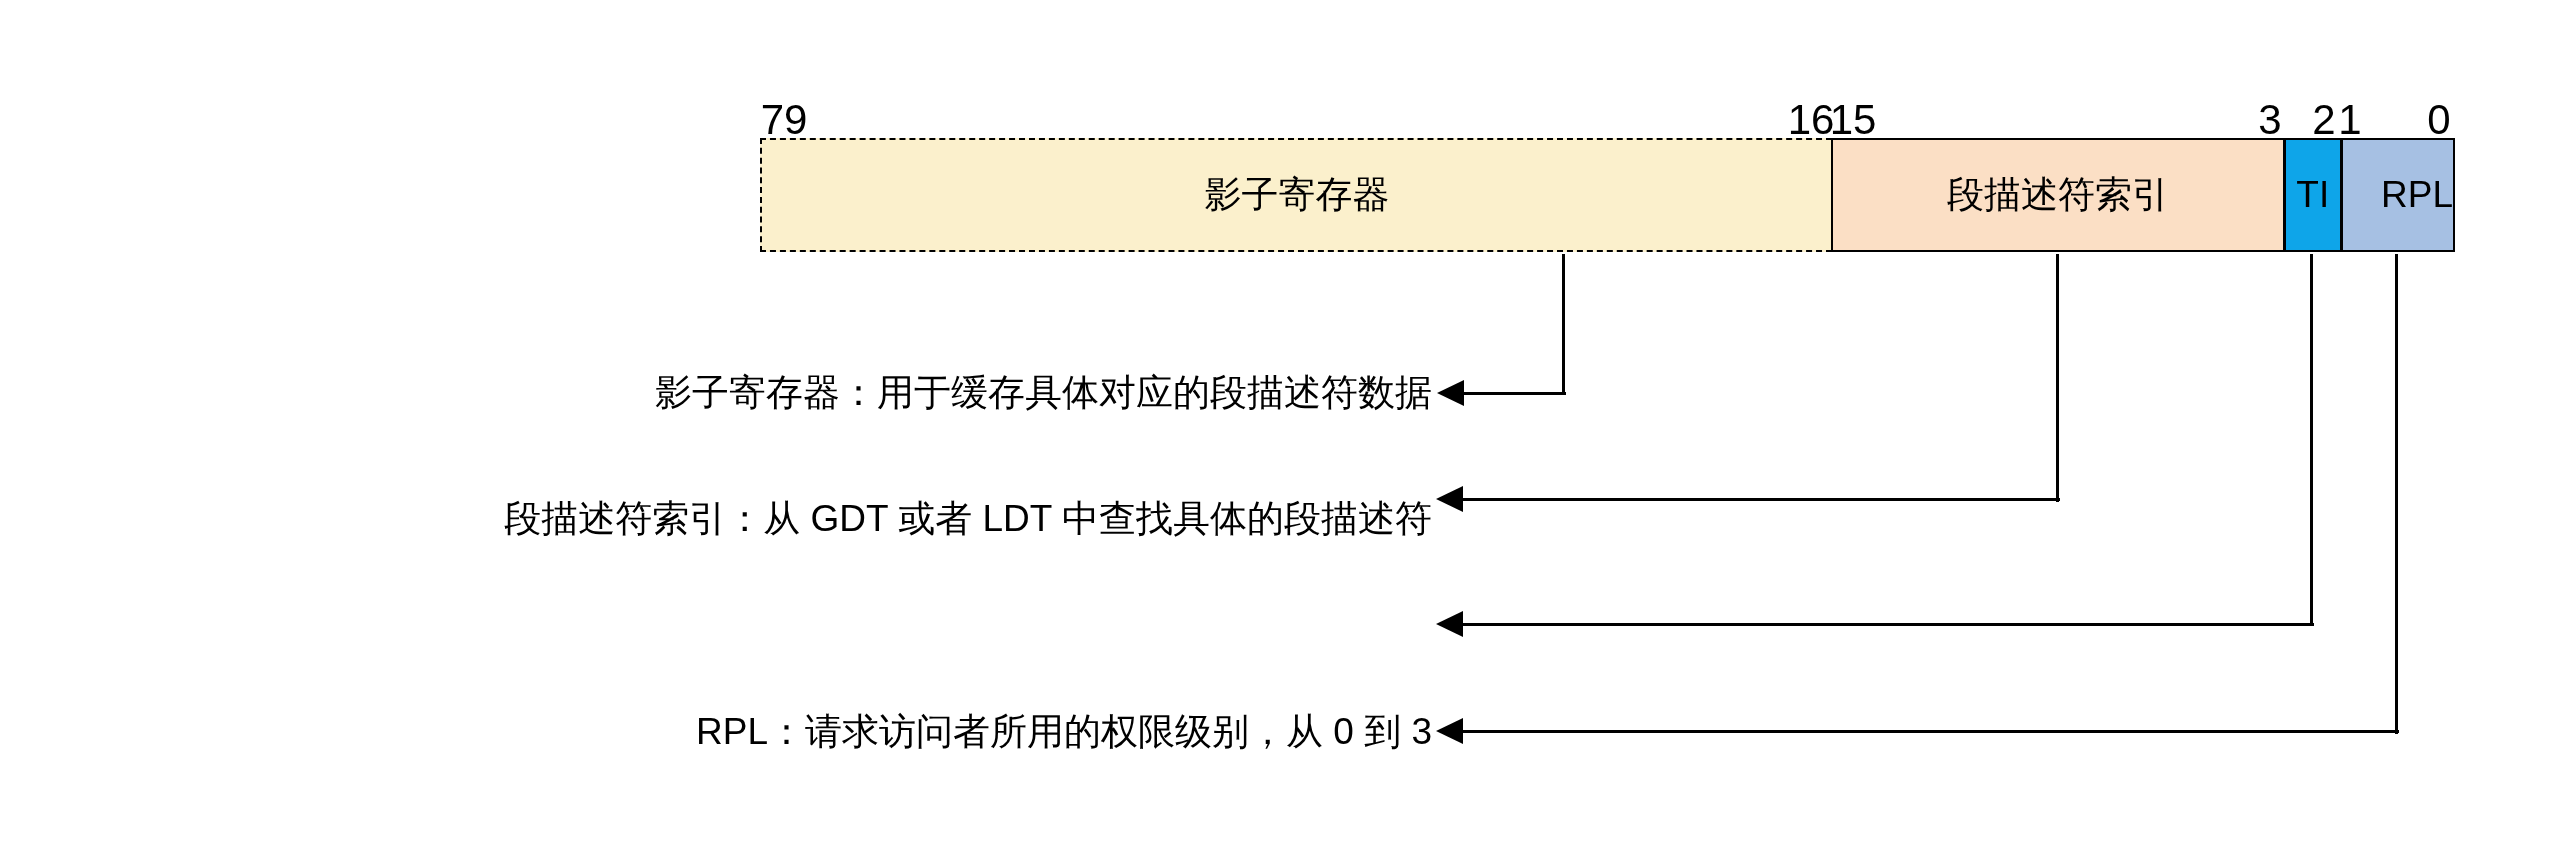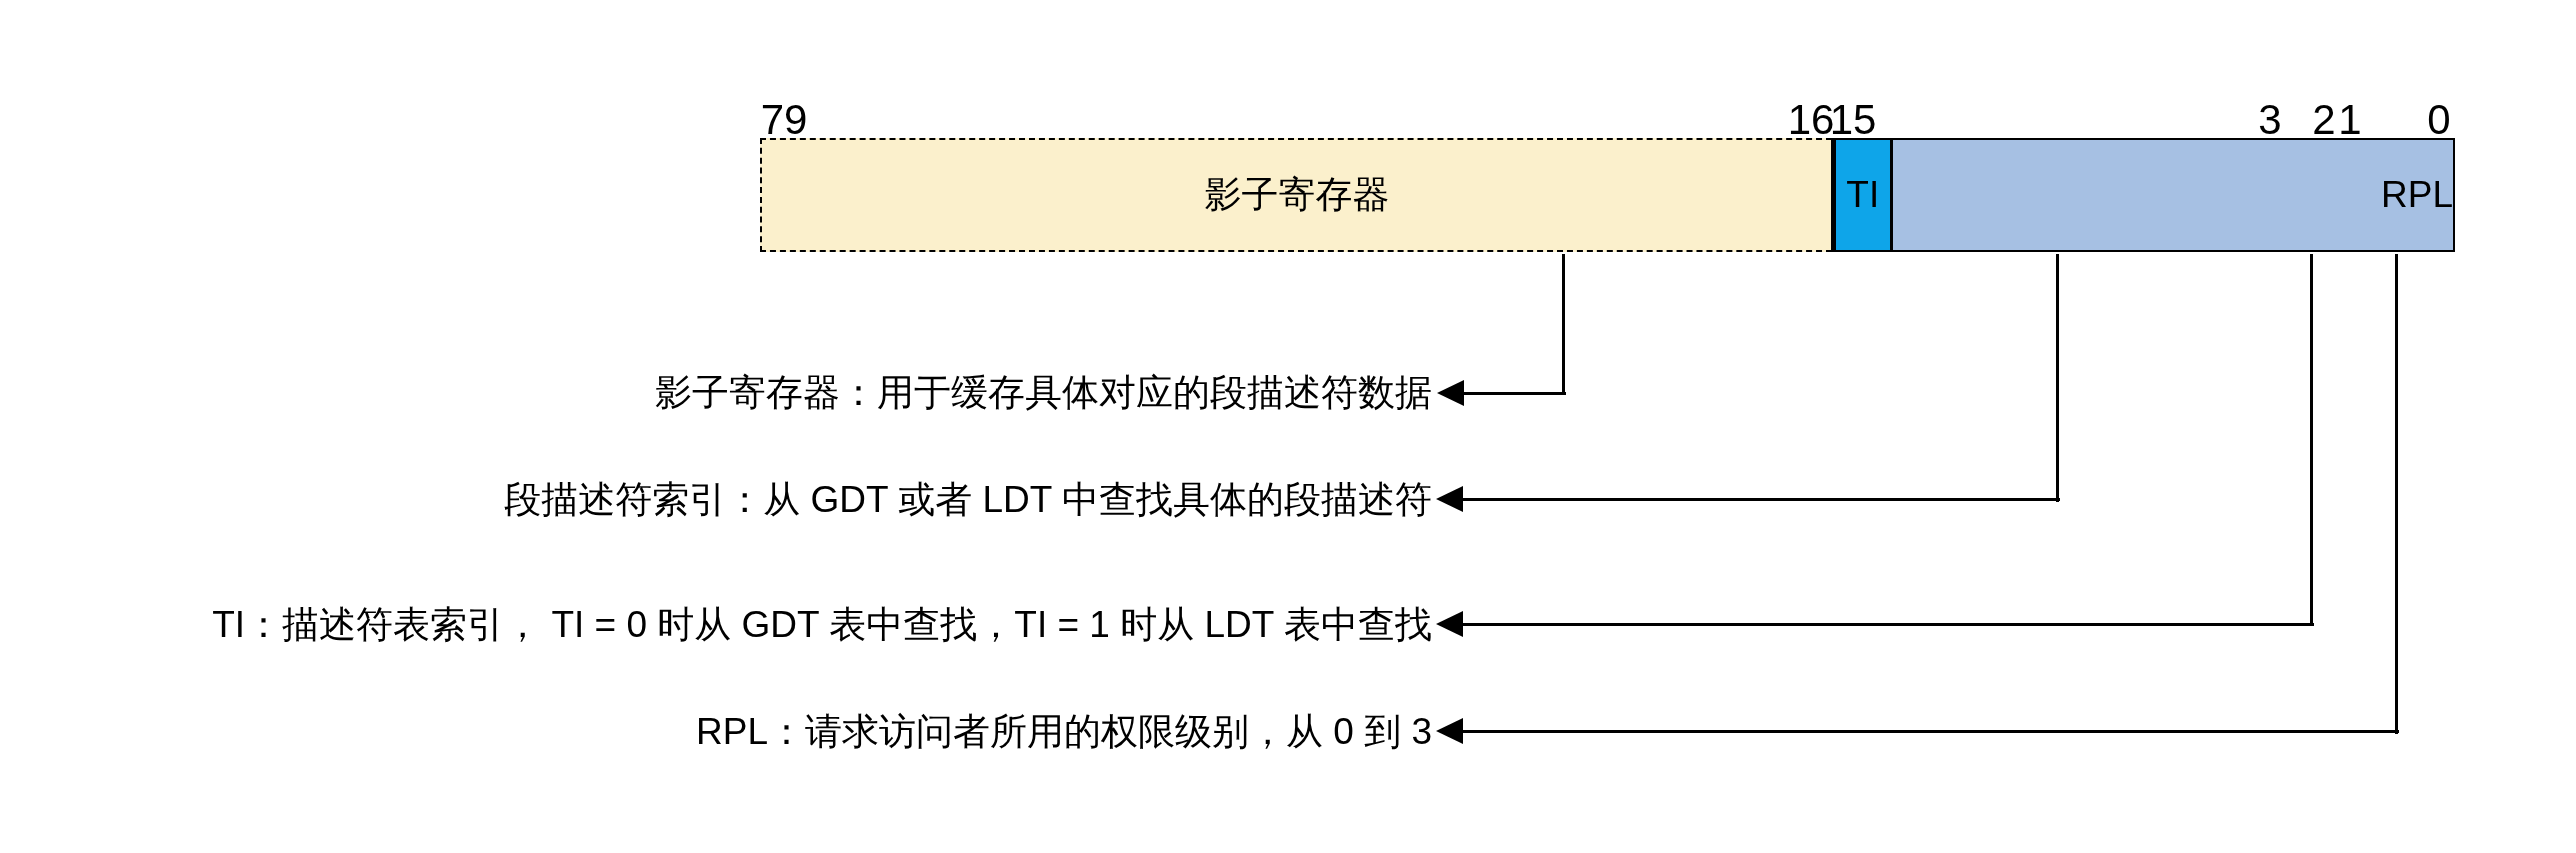--- a/index.html
+++ b/index.html
@@ -69,20 +69,23 @@
   <div class="bit" style="left:2270px;">3</div>
   <div class="bit" style="left:2324px;">2</div>
   <div class="bit" style="left:2350px;">1</div>
   <div class="bit" style="left:2439px;">0</div>
 
   <div class="register">
     <div class="field-dashed" style="background-color: rgb(251, 240, 204);">
       <span>影子寄存器</span>
     </div>
     <div class="solid-group">
+      <div class="cell orange" style="background-color: rgb(251, 223, 197);">
+        <span>段描述符索引</span>
+      </div>
       <div class="vdivider"></div>
       <div class="cell green" style="background-color: #0ea5e9;">
         <span>TI</span>
       </div>
       <div class="vdivider"></div>
       <div class="cell blue" style="background-color: rgb(166, 192, 227); justify-content: flex-end;">
         <span>RPL</span>
       </div>
     </div>
   </div>
@@ -97,18 +100,17 @@
 
   <div class="vline" style="left:2310px; top:254px; height:372px;"></div>
   <div class="hline" style="left:1462px; top:623px; width:852px;"></div>
   <div class="arrowhead" style="left:1436px; top:611px;"></div>
 
   <div class="vline" style="left:2395px; top:254px; height:480px;"></div>
   <div class="hline" style="left:1462px; top:730px; width:937px;"></div>
   <div class="arrowhead" style="left:1436px; top:718px;"></div>
 
   <div class="ann" style="top:368px;">影子寄存器：用于缓存具体对应的段描述符数据</div>
-  <div class="ann" style="top:475px;">段描述符索引：从 GDT 或者 LDT 中查找具体的段描述符</div>
-  <div class="ann" style="top:600px;">TI：描述符表索引， TI = 0 时从 GDT 表中查找，TI = 1 时从 LDT 表中查找</div>
+  <div class="ann" style="top:494px;">段描述符索引：从 GDT 或者 LDT 中查找具体的段描述符</div>
   <div class="ann" style="top:707px;">RPL：请求访问者所用的权限级别，从 0 到 3</div>
 
 </div>
 
 
 </body></html>

